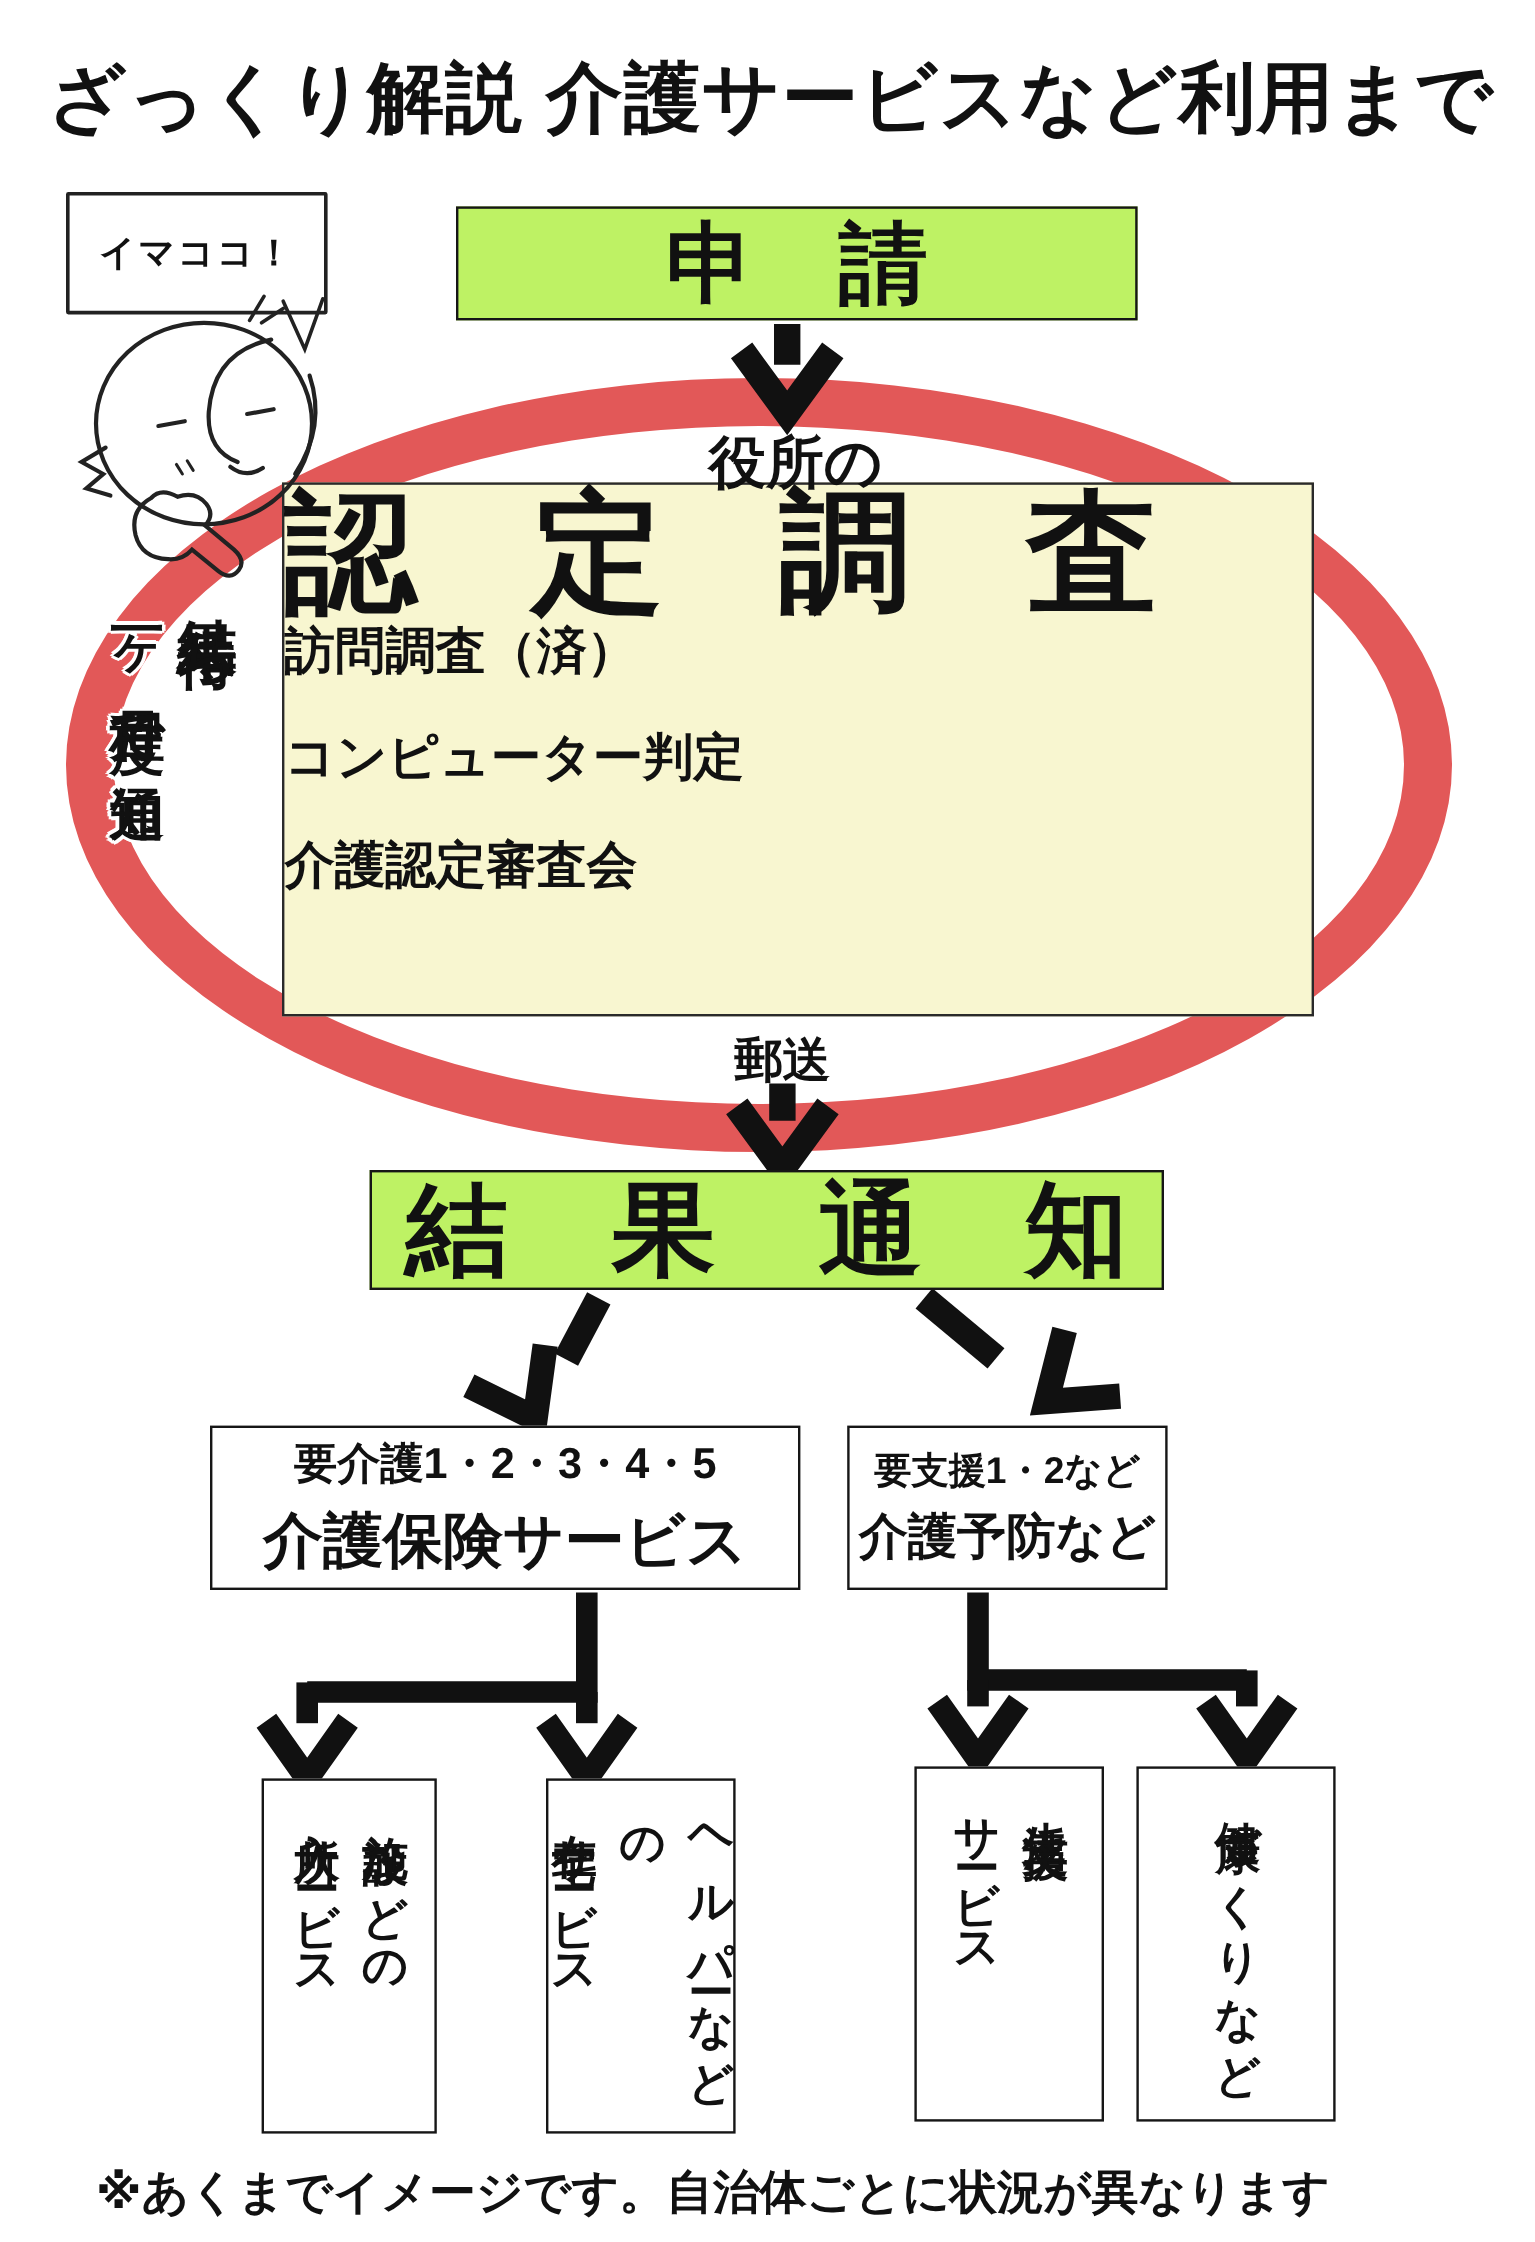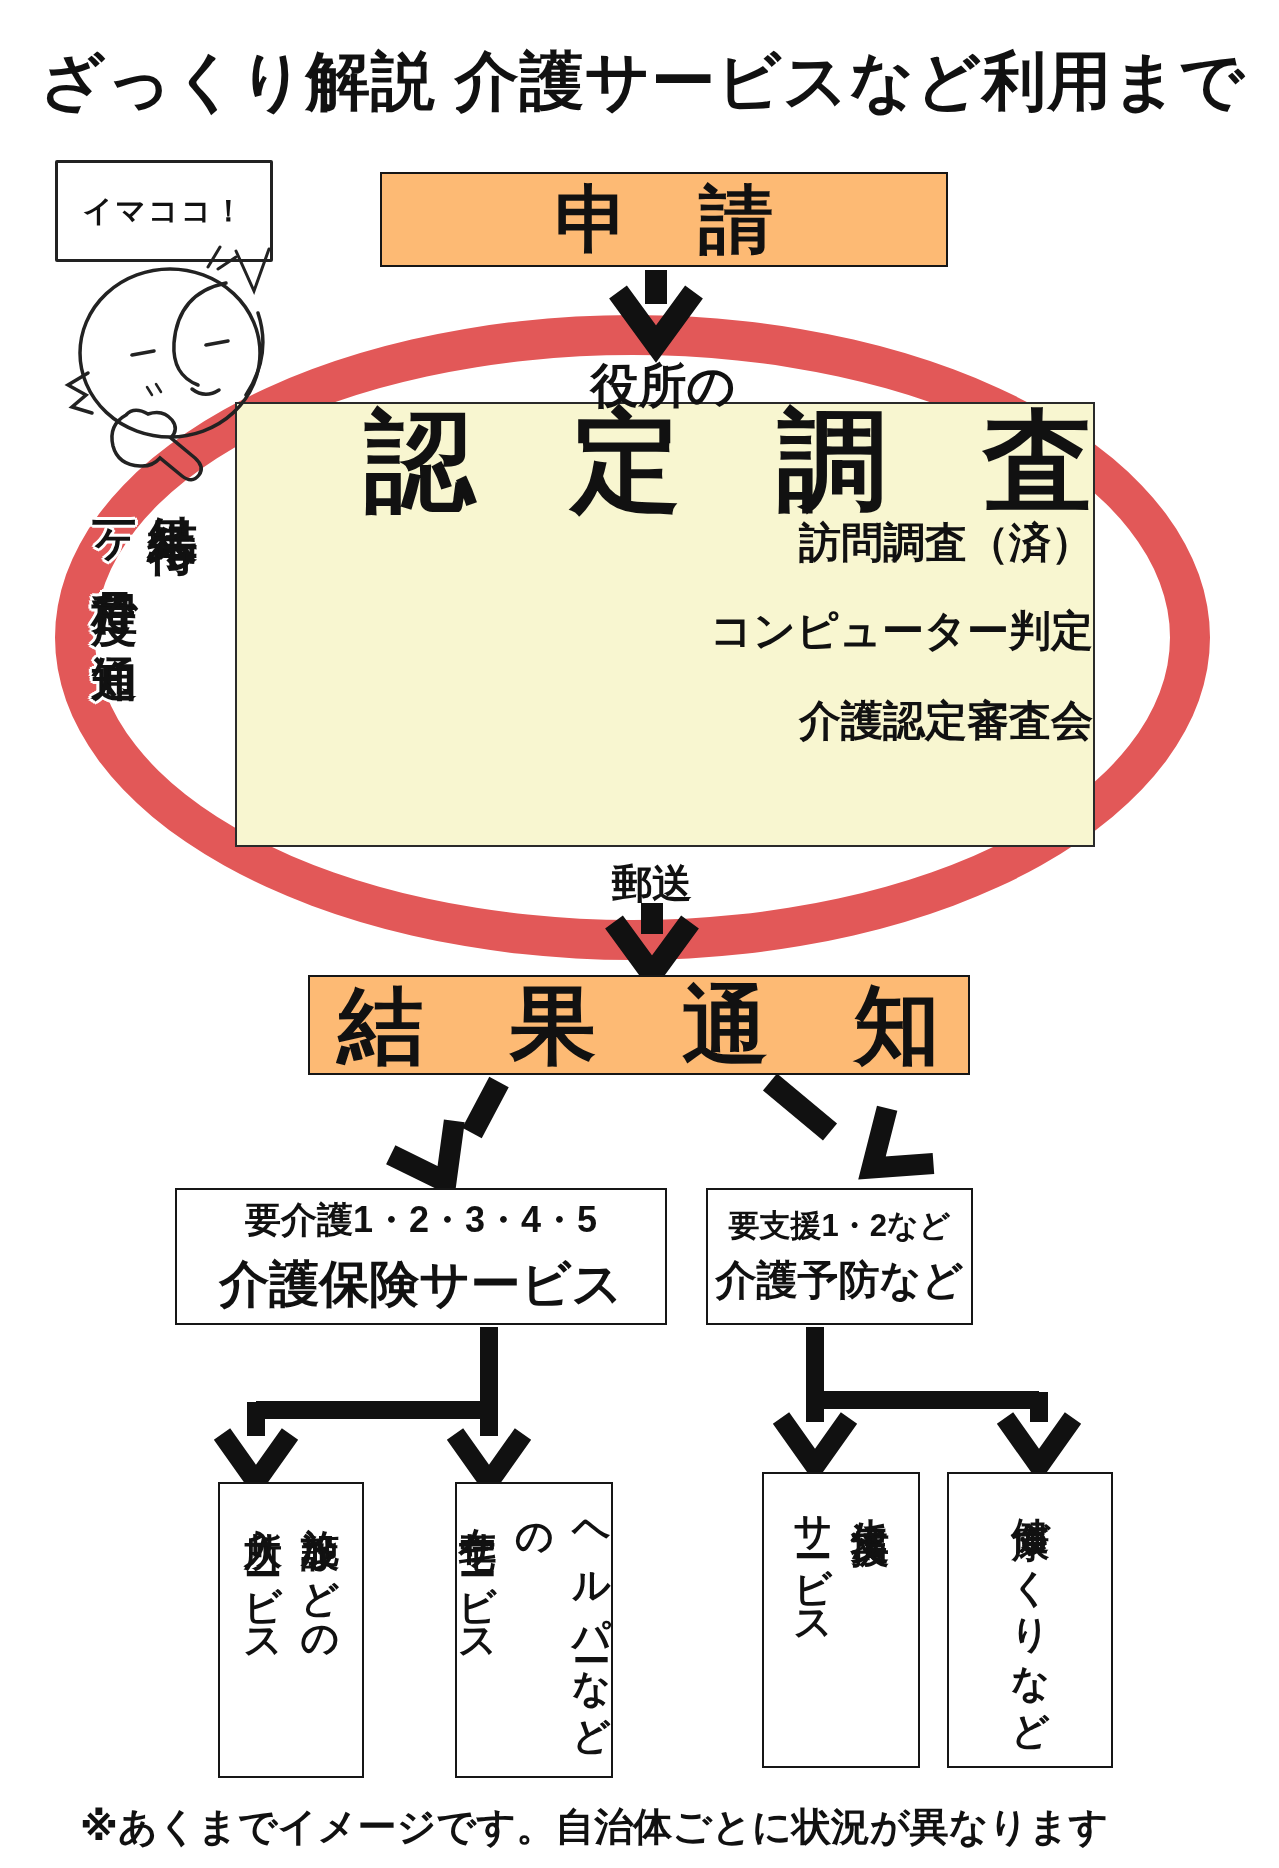--- a/index.html
+++ b/index.html
@@ -8,40 +8,40 @@
 
   .title{position:absolute;left:40px;top:38px;width:1200px;margin:0;
          font-size:64px;font-weight:800;letter-spacing:1px;white-space:nowrap;z-index:4;}
 
   
   .ring{position:absolute;left:55px;top:315px;width:1155px;height:645px;
         border:40px solid var(--highlight-ring,#e25858);border-radius:50%;
         box-sizing:border-box;z-index:1;}
 
   
-  .wbox{position:absolute;background:#fdba74;border:2.5px solid #161616;box-sizing:border-box;
+  .wbox{position:absolute;background:#bef264;border:2.5px solid #161616;box-sizing:border-box;
         display:flex;align-items:center;justify-content:center;z-index:4;}
 
   .apply{left:380px;top:172px;width:568px;height:95px;}
   .apply span{font-size:74px;font-weight:800;letter-spacing:70px;margin-right:-70px;line-height:1;}
 
   .bubble{position:absolute;left:55px;top:160px;width:212px;height:96px;background:#fff;
           border:3px solid #222;border-radius:2px;display:flex;align-items:center;justify-content:center;
           z-index:5;}
   .bubble span{font-size:30px;font-weight:700;letter-spacing:2px;}
 
   .character{position:absolute;left:30px;top:225px;width:310px;height:270px;z-index:6;}
   .character path,.character line,.character ellipse{stroke:#222;fill:none;stroke-linecap:round;}
 
   .office{position:absolute;left:663px;top:354px;transform:translateX(-50%);
           font-size:48px;font-weight:600;z-index:4;white-space:nowrap;}
 
   .assess{position:absolute;left:235px;top:402px;width:860px;height:445px;
           background:var(--assessment-bg,#f8f6d0);border:2px solid #2a2a2a;box-sizing:border-box;
-          z-index:2;display:flex;flex-direction:column;align-items:flex-end;}
+          z-index:2;display:flex;flex-direction:column;align-items:flex-start;}
   .assess-title{margin-top:2px;font-size:110px;font-weight:800;line-height:1.0;white-space:nowrap;}
   .assess-title span{letter-spacing:96px;margin-right:-96px;}
   .assess-item{font-size:42px;font-weight:600;line-height:1.1;white-space:nowrap;}
   .i1{margin-top:4px;} .i2{margin-top:40px;} .i3{margin-top:42px;} .i4{margin-top:44px;}
 
   .vnote{position:absolute;writing-mode:vertical-rl;text-orientation:mixed;font-weight:800;
          z-index:4;line-height:1;white-space:nowrap;
          text-shadow:-3px 0 0 #fff,3px 0 0 #fff,0 -3px 0 #fff,0 3px 0 #fff,
                      -2px -2px 0 #fff,2px 2px 0 #fff,-2px 2px 0 #fff,2px -2px 0 #fff;}
   .vnote-r{left:148px;top:476px;font-size:50px;letter-spacing:5px;}

